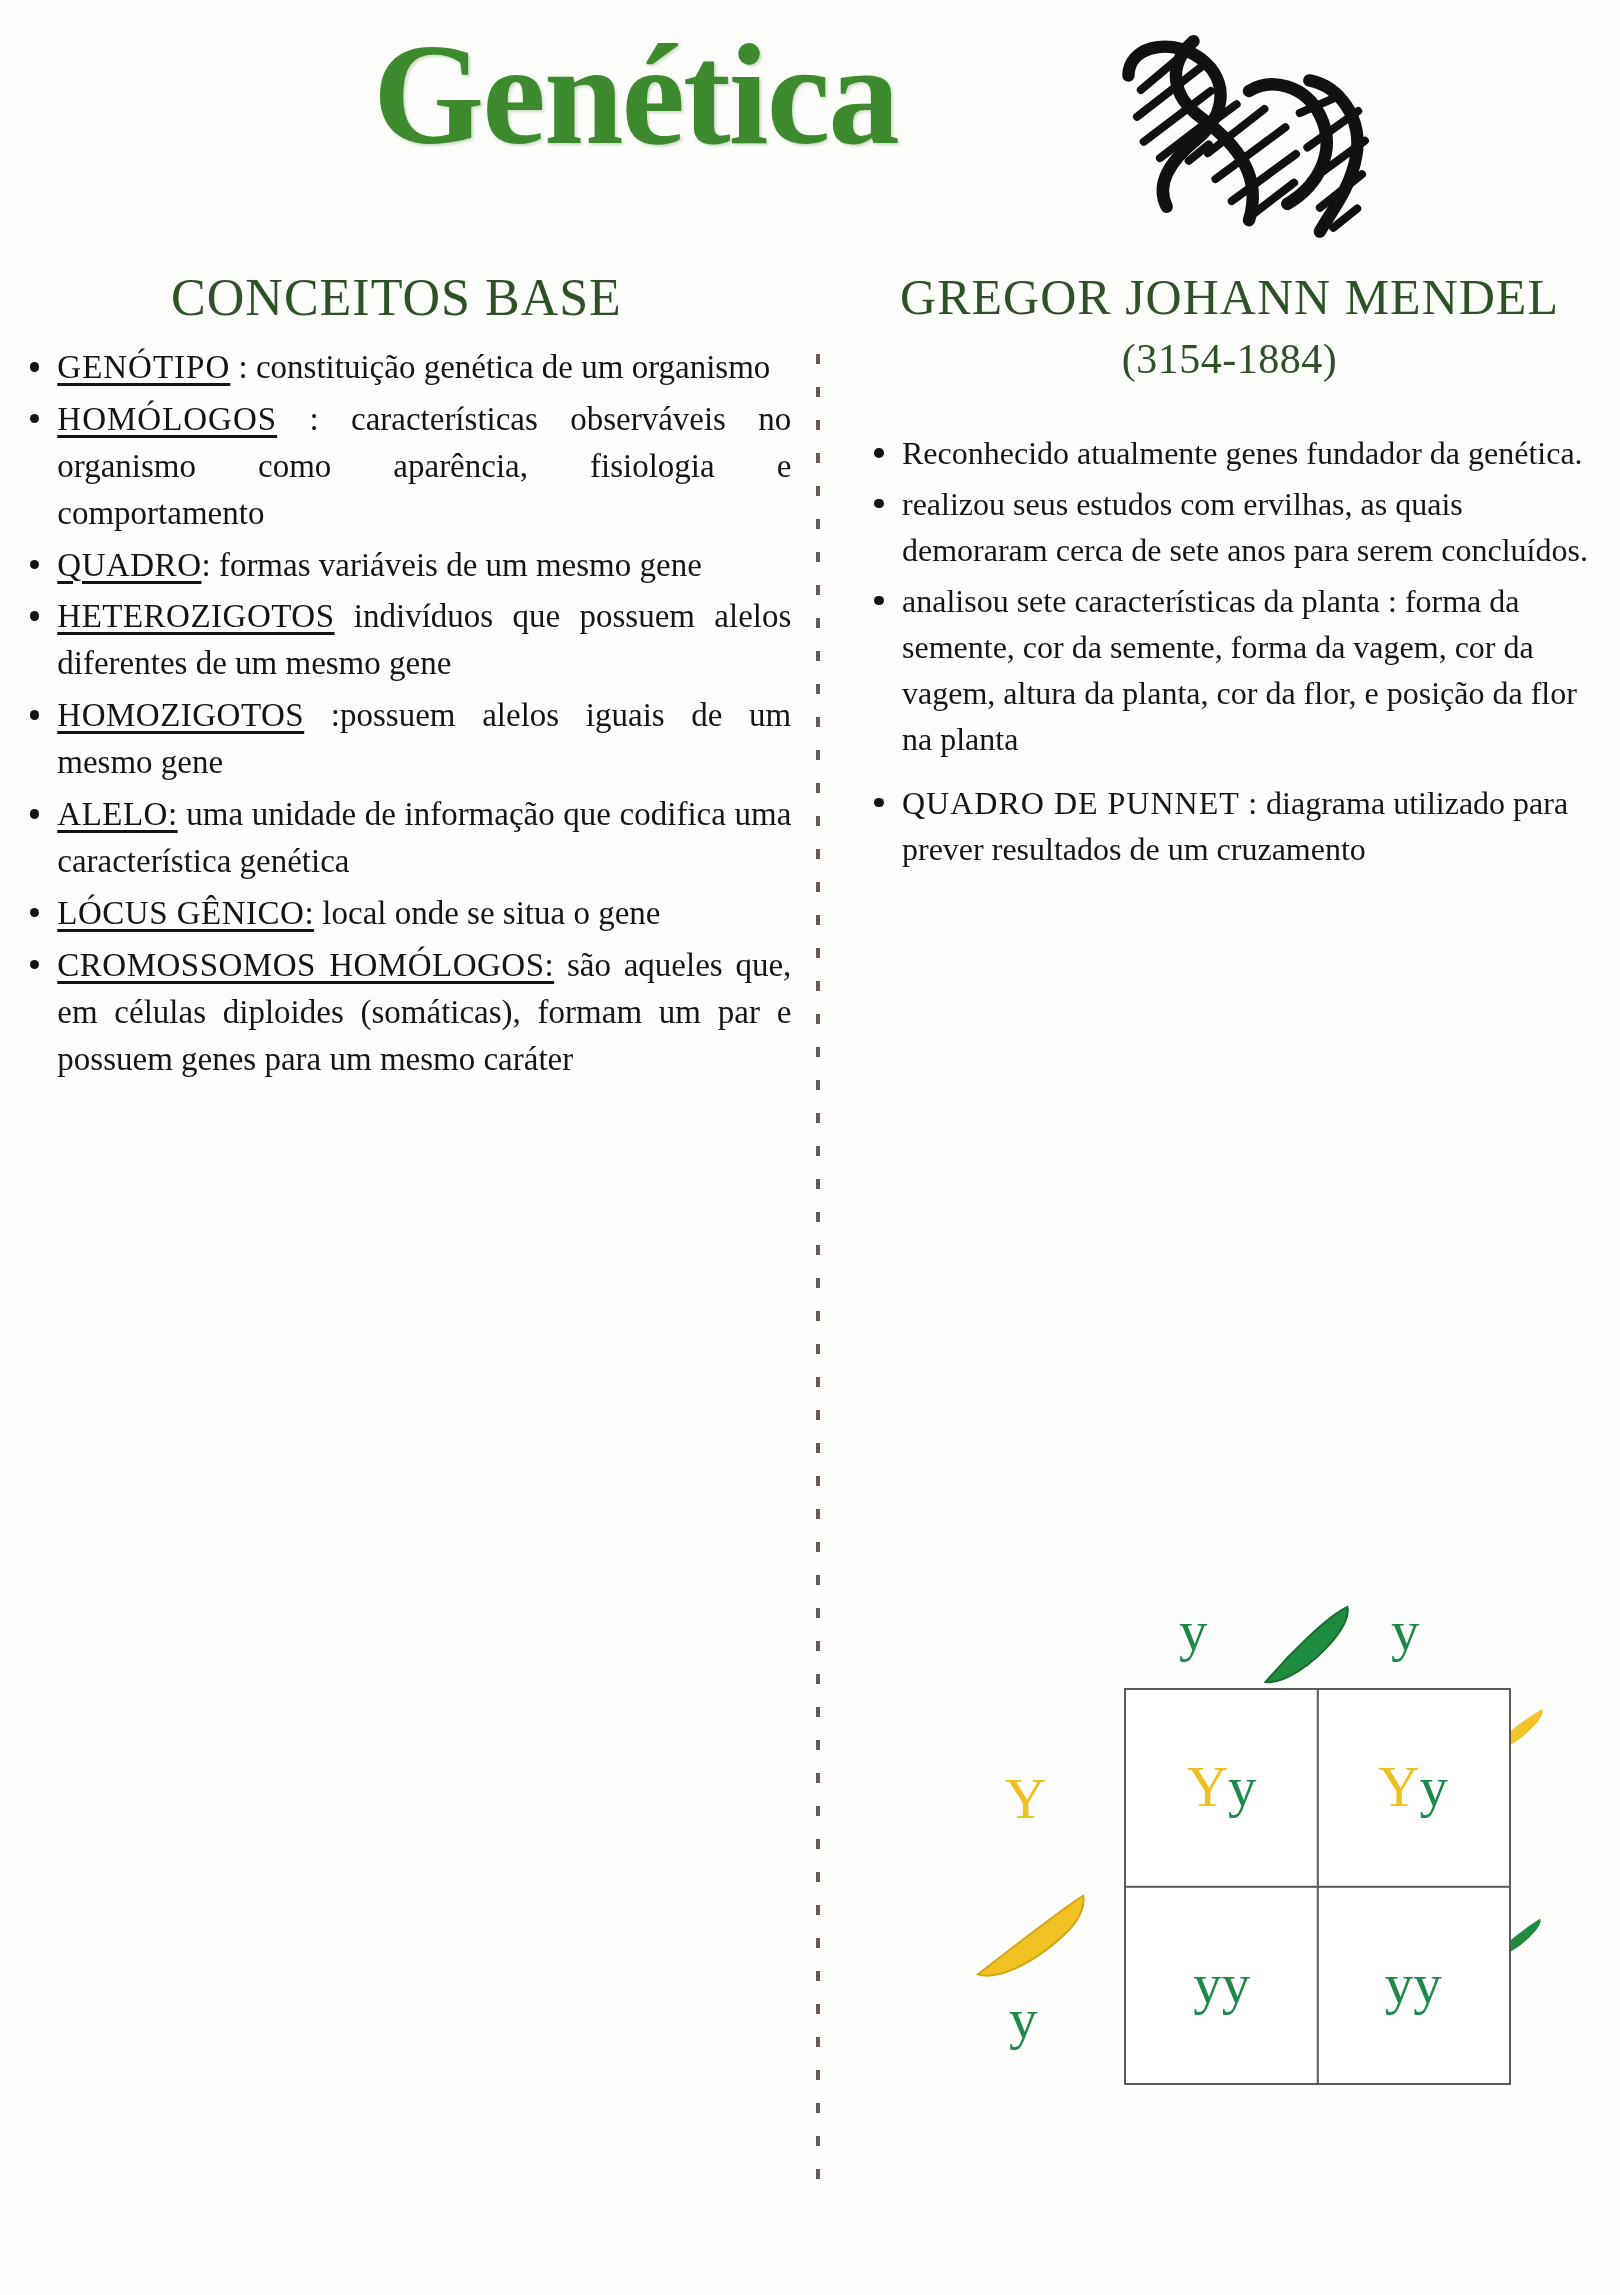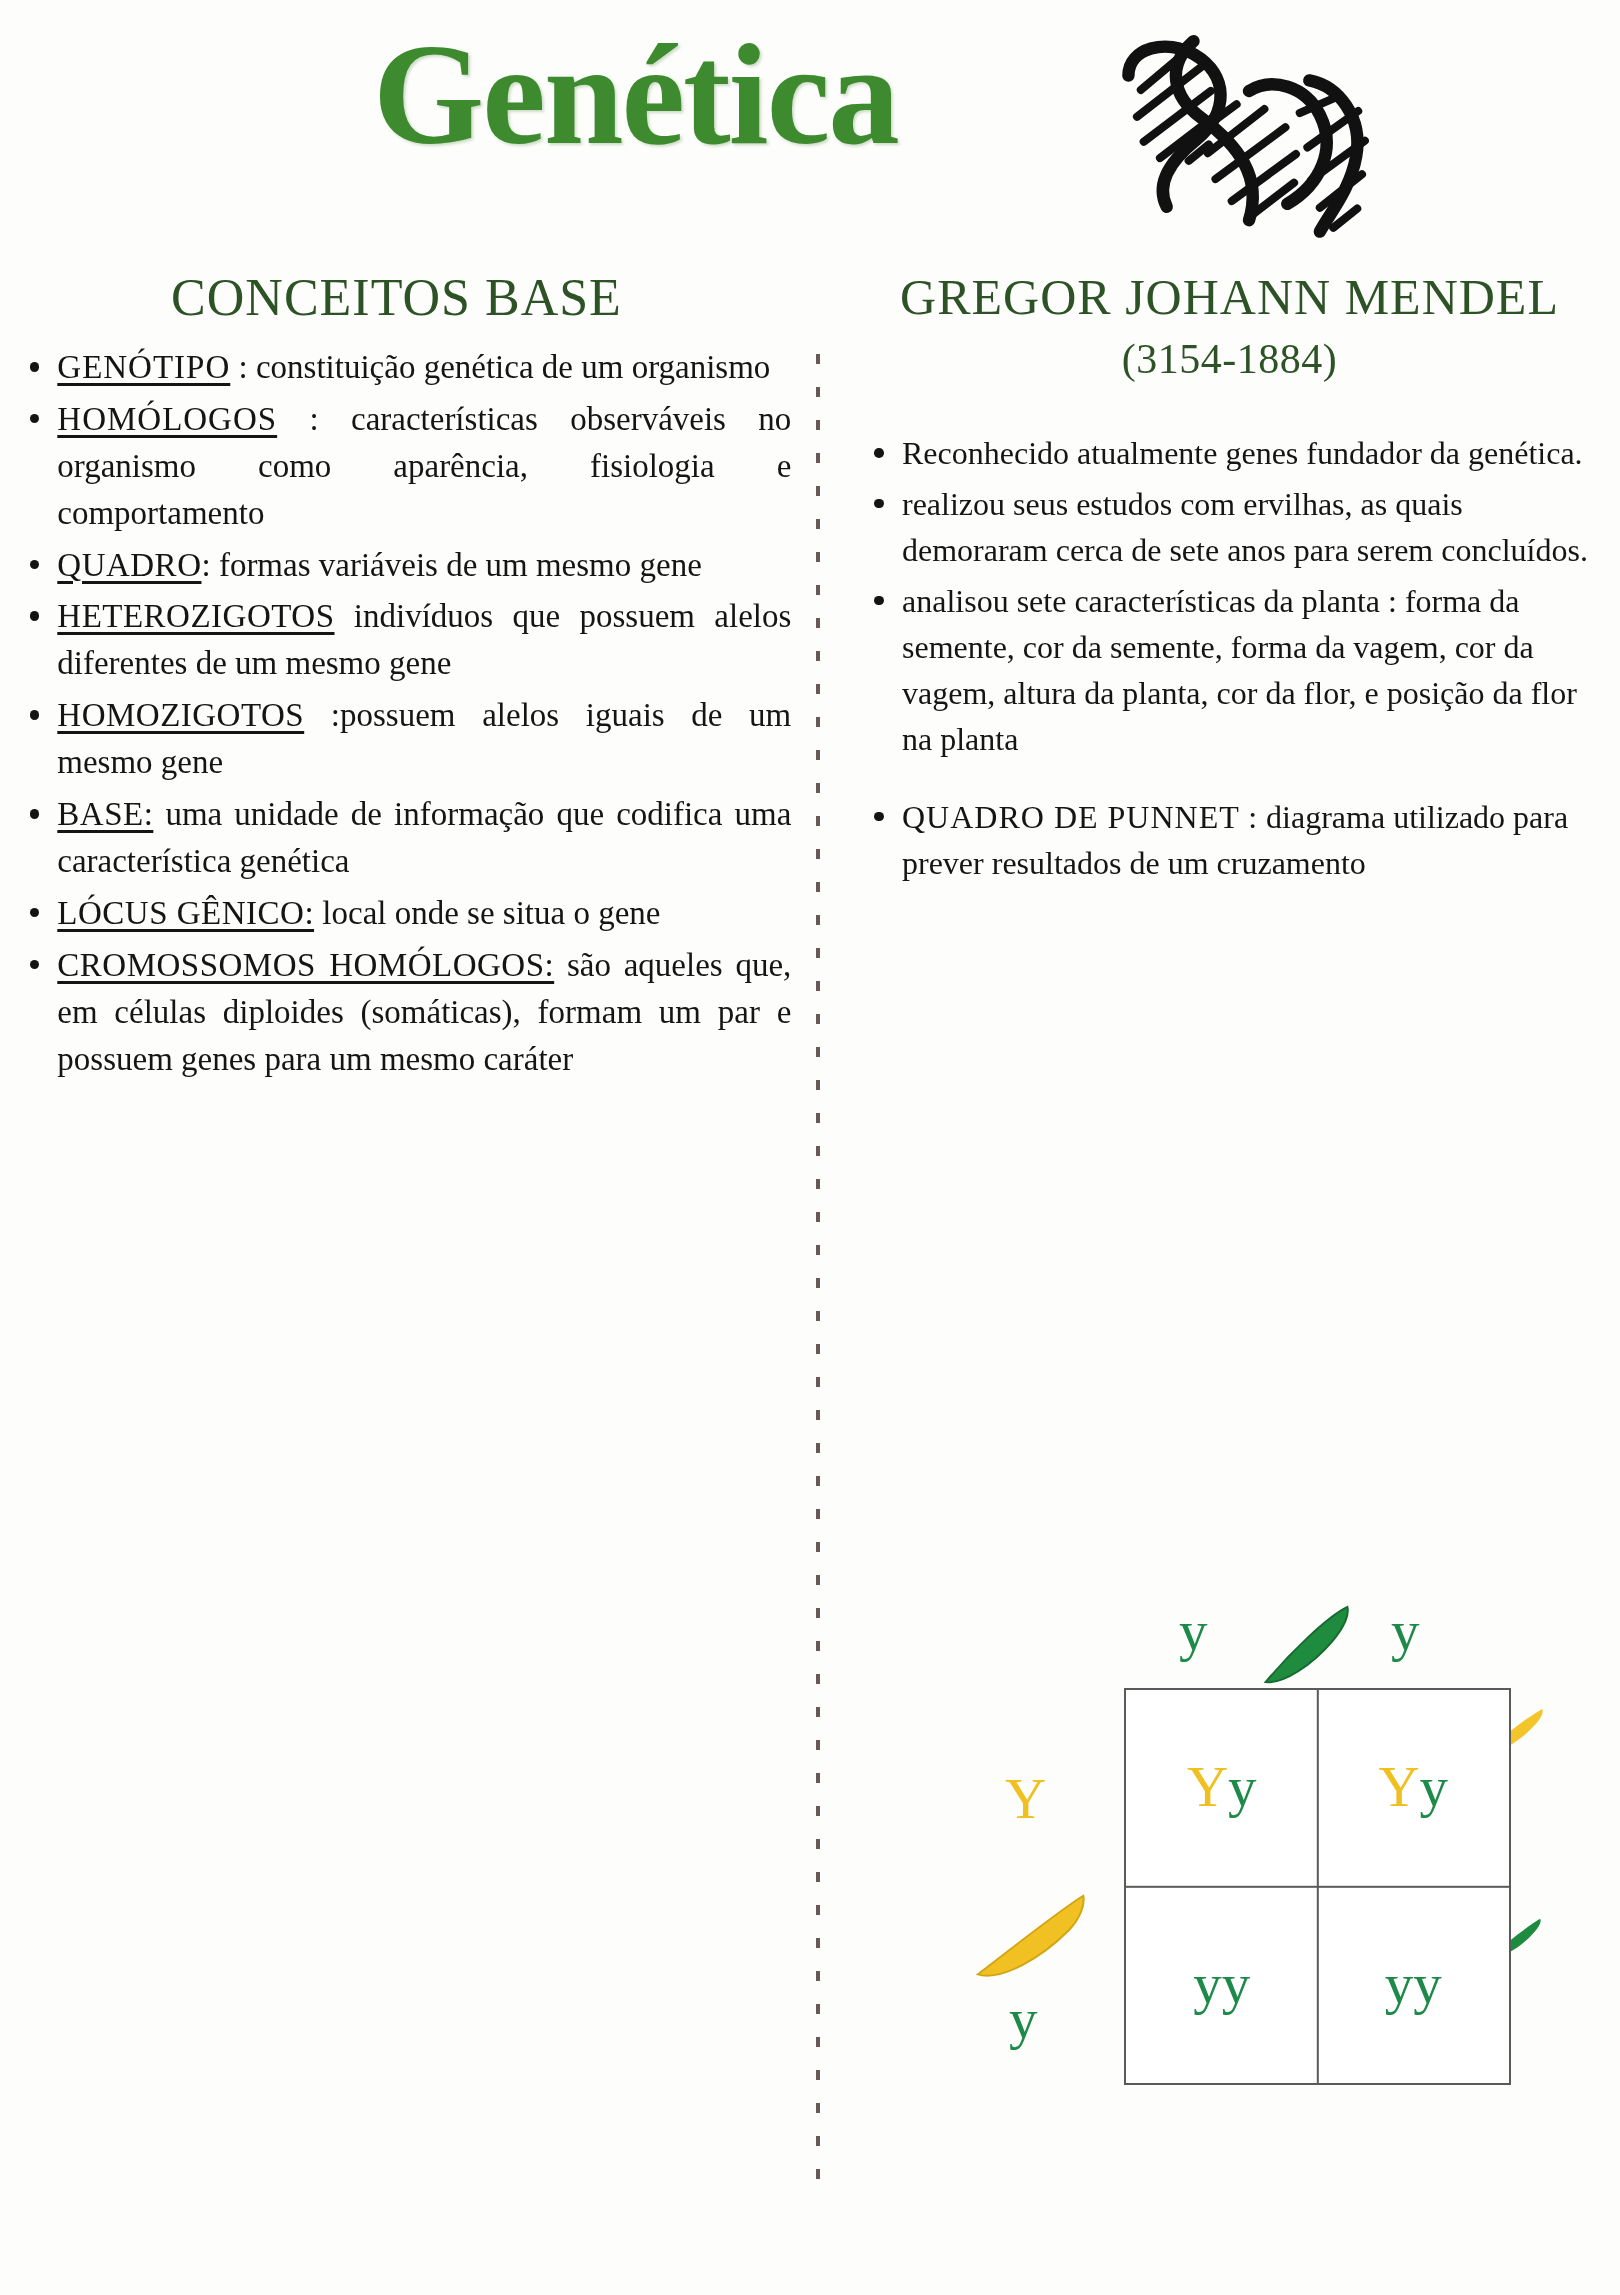--- a/index.html
+++ b/index.html
@@ -63,21 +63,21 @@
   }
   #col-right .note-text{font-size:32px;line-height:46px;text-align:left;}
   .term{
     font-weight:400;text-decoration:underline;
     text-underline-offset:4.8px;text-decoration-thickness:2.9px;
     letter-spacing:0.5px;
   }
   .wide{letter-spacing:1px;}
   li.justified .note-text{text-align:justify;text-align-last:left;}
   li.spaced{margin-bottom:12.4px;}
-  #punnet-li{margin-top:32px;}
+  #punnet-li{margin-top:18px;}
 
   
   #punnett-wrap{position:absolute;left:937px;top:1588px;width:622px;height:569px;}
   #punnett-grid{
     position:absolute;left:187px;top:100px;width:387px;height:397px;
     border:2.4px solid #5a5a58;box-sizing:border-box;background:#fff;
   }
   #punnett-grid .vline{position:absolute;left:50%;top:0;width:2.4px;height:100%;background:#5a5a58;transform:translateX(-50%);}
   #punnett-grid .hline{position:absolute;top:50%;left:0;height:2.4px;width:100%;background:#5a5a58;transform:translateY(-50%);}
   .cell{position:absolute;width:50%;height:50%;box-sizing:border-box;}
@@ -169,21 +169,21 @@
       </li>
 
     <li class="justified">
         <div class="note-text">
       <span class="term">HOMOZIGOTOS</span><span> :</span><span>possuem alelos iguais de um mesmo gene</span>
     </div>
       </li>
 
     <li class="justified">
         <div class="note-text">
-      <span class="term">BASE:</span><span> </span><span>uma unidade de informação que codifica uma característica genética</span>
+      <span class="term">ALELO:</span><span> </span><span>uma unidade de informação que codifica uma característica genética</span>
     </div>
       </li>
 
     <li class="justified">
         <div class="note-text">
       <span class="term">LÓCUS GÊNICO:</span><span> </span><span>local onde se situa o gene</span>
     </div>
       </li>
 
 

